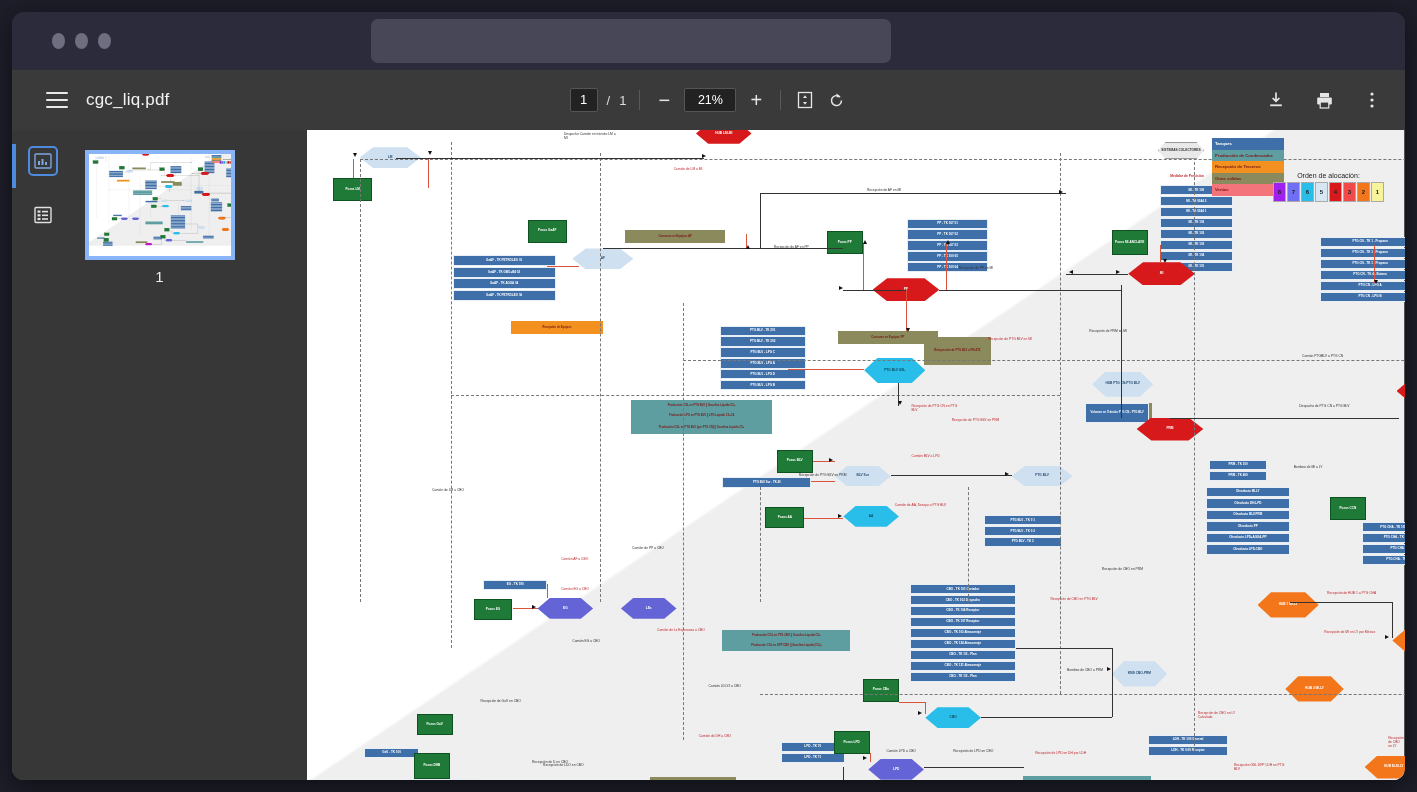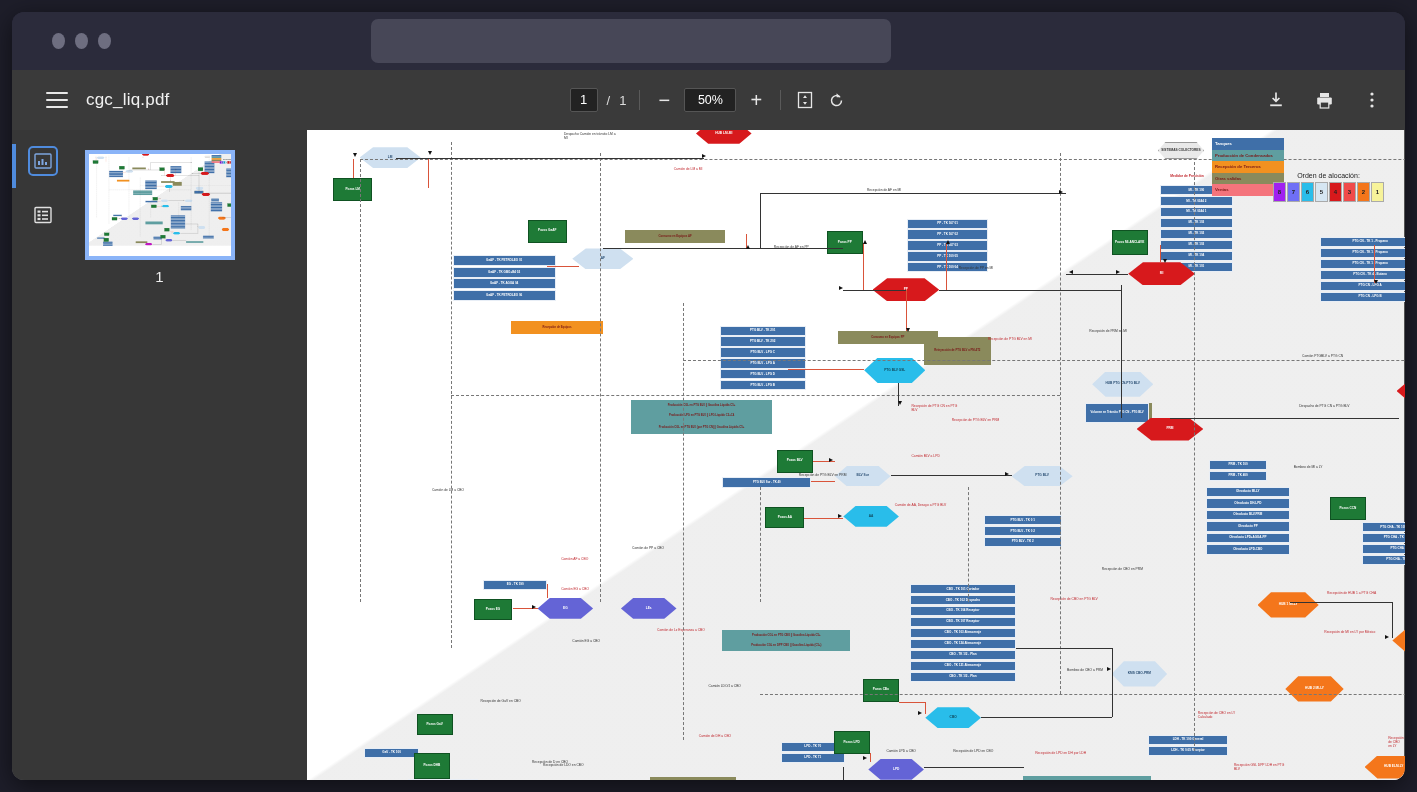--- a/index.html
+++ b/index.html
@@ -108,21 +108,21 @@
           <i></i>
         </div>
       <div class="fname">cgc_liq.pdf</div>
 
       <div class="center-tools">
         <div class="pagebox">1</div>
         <div class="pagetot">/</div>
         <div class="pagetot">1</div>
         <div class="sep"></div>
         <div class="zbtn">−</div>
-        <div class="zlevel">50%</div>
+        <div class="zlevel">21%</div>
         <div class="zbtn">+</div>
         <div class="sep"></div>
         <div class="ticon">
           <svg width="18" height="18" viewBox="0 0 18 18">
               <rect x="2.5" y="1.5" width="13" height="15" fill="none" stroke="#e6e6e6" stroke-width="1.3"></rect>
               <path d="M9 4.2 L11 7 H7 Z" fill="#e6e6e6"></path>
               <path d="M9 13.8 L11 11 H7 Z" fill="#e6e6e6"></path>
             </svg>
         </div>
         <div class="ticon">

